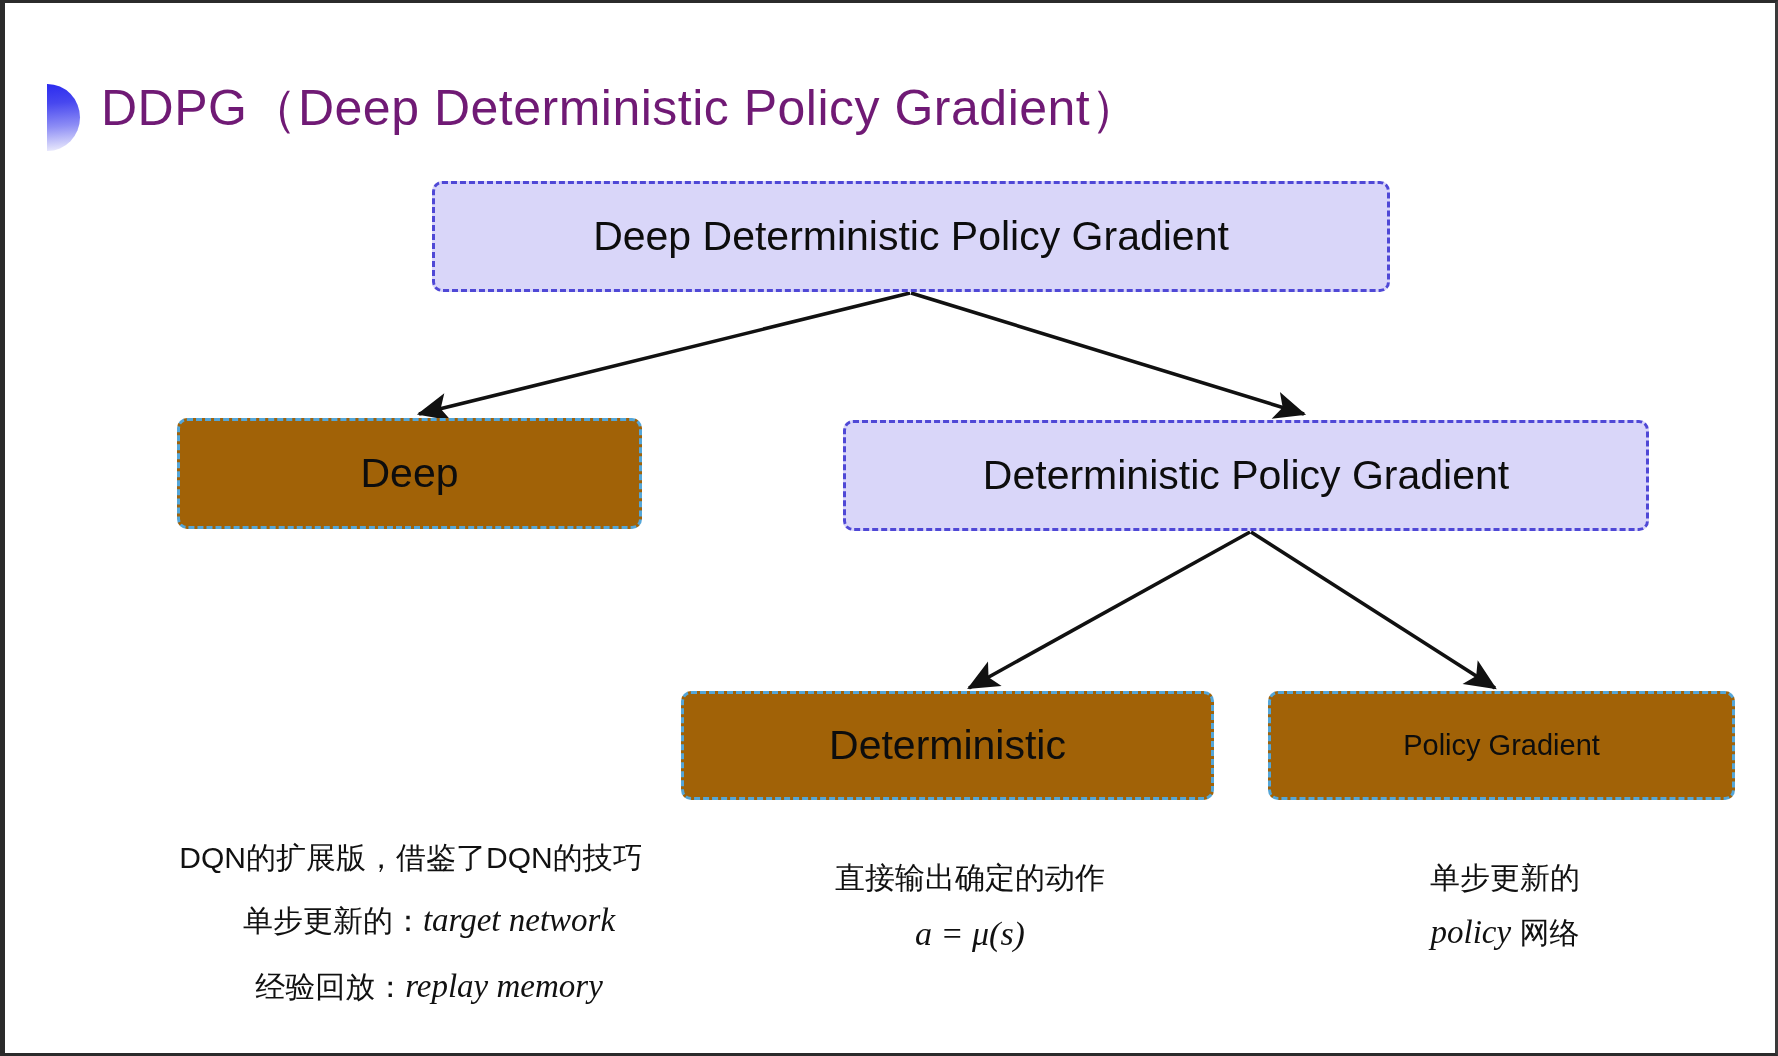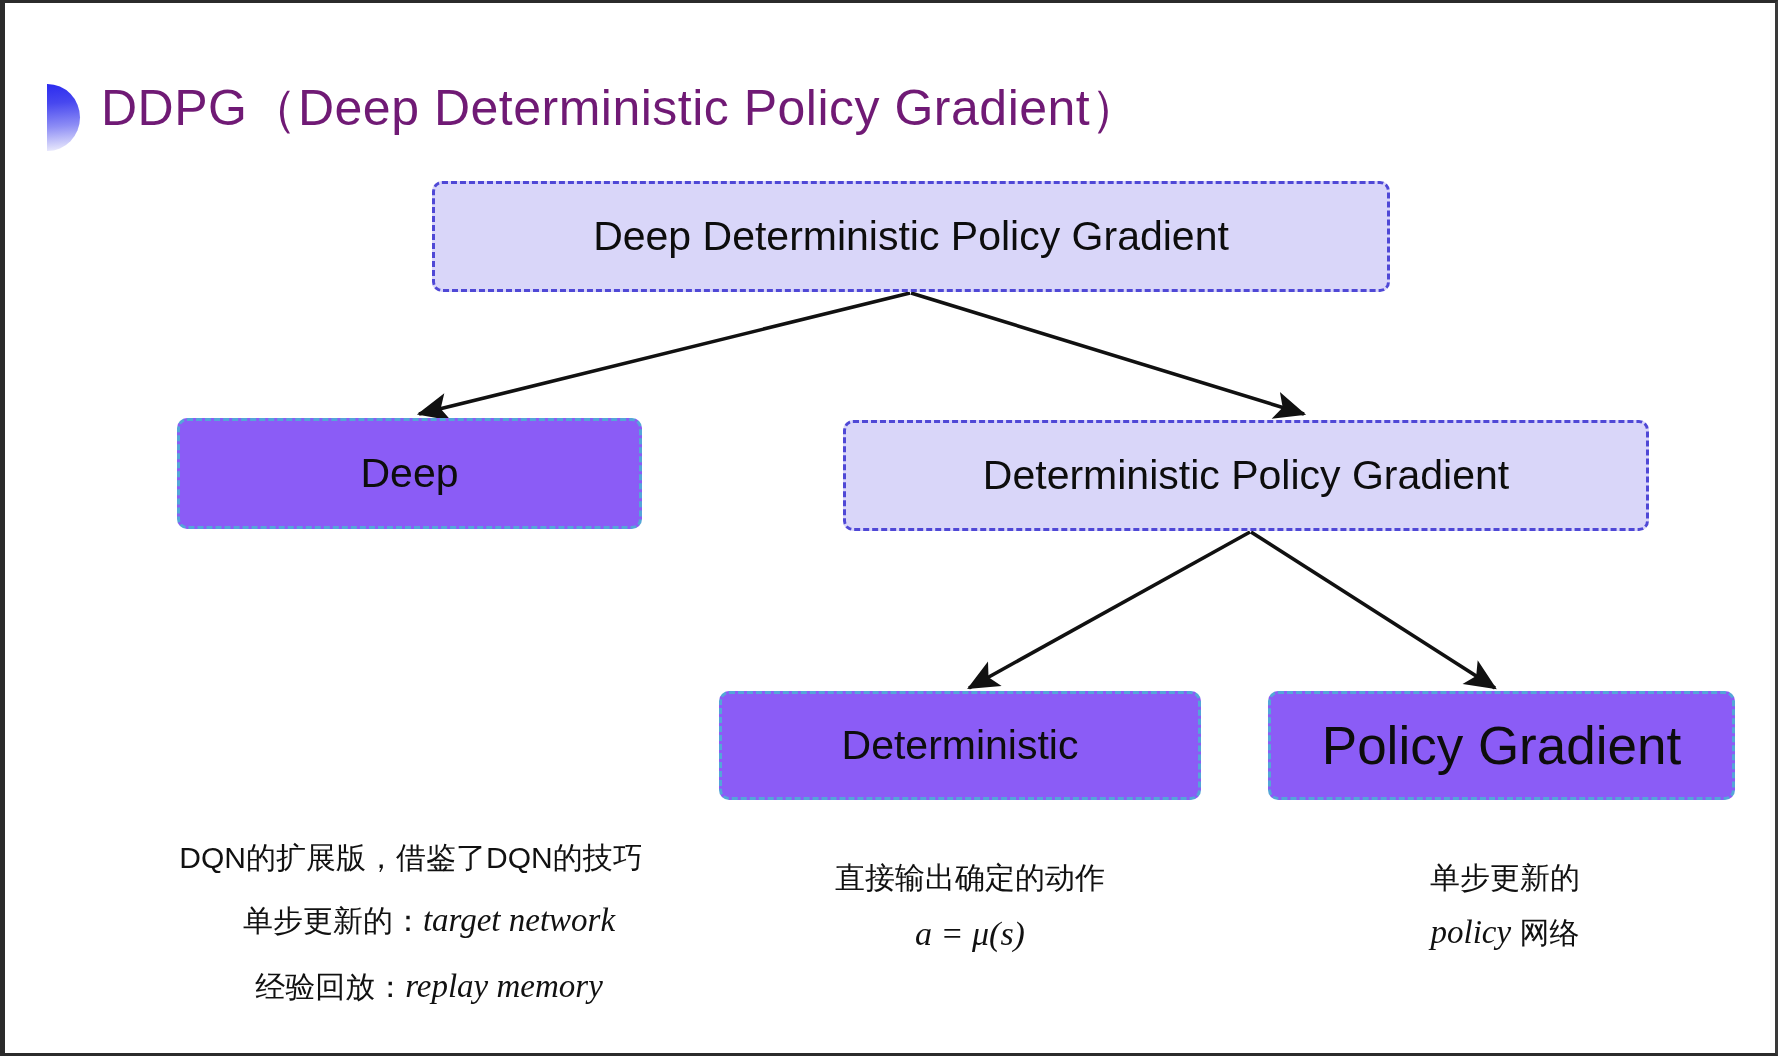--- a/index.html
+++ b/index.html
@@ -57,29 +57,29 @@
     justify-content: center;
     color: #0d0d0d;
     text-align: center;
     line-height: 1.2;
   }
   .node.purple {
     background: #d9d6f9;
     border: 3px dashed #4f48d6;
   }
   .node.blue {
-    background: #8b5cf6;
+    background: #a16207;
     border: 3px dashed #54a6d8;
   }
 
   #node-root      { left: 427px; top: 178px;  width: 958px; height: 111px; font-size: 41px; }
   #node-deep      { left: 172px; top: 415px;  width: 465px; height: 111px; font-size: 41px; }
   #node-dpg       { left: 838px; top: 417px;  width: 806px; height: 111px; font-size: 41px; }
-  #node-det       { left: 714px; top: 688px;  width: 482px; height: 109px; font-size: 41px; }
-  #node-pg        { left: 1263px;top: 688px;  width: 467px; height: 109px; font-size: 53px; }
+  #node-det       { left: 676px; top: 688px;  width: 533px; height: 109px; font-size: 41px; }
+  #node-pg        { left: 1263px;top: 688px;  width: 467px; height: 109px; font-size: 29px; }
 
   
   #arrow-layer {
     position: absolute;
     left: 0;
     top: 0;
     width: 1778px;
     height: 1056px;
     pointer-events: none;
   }

